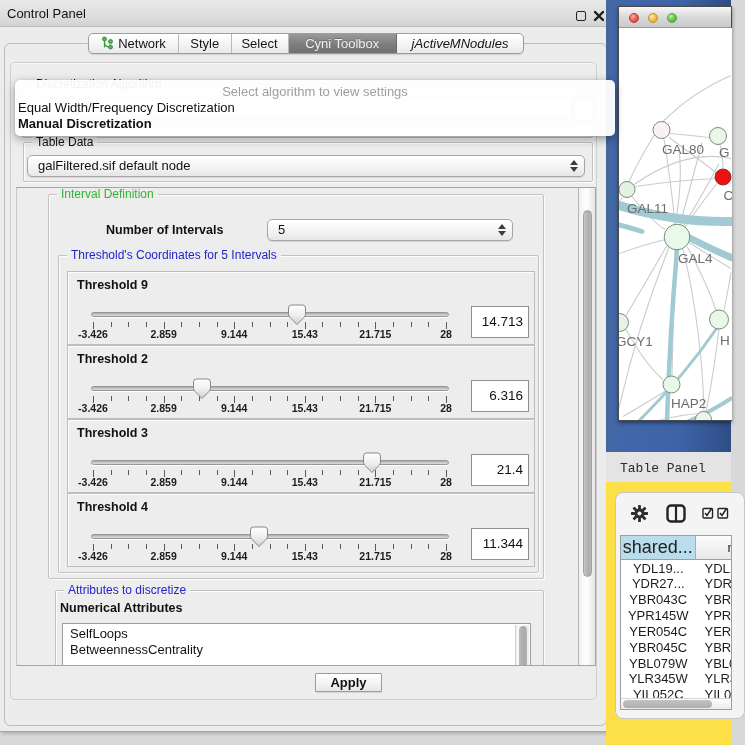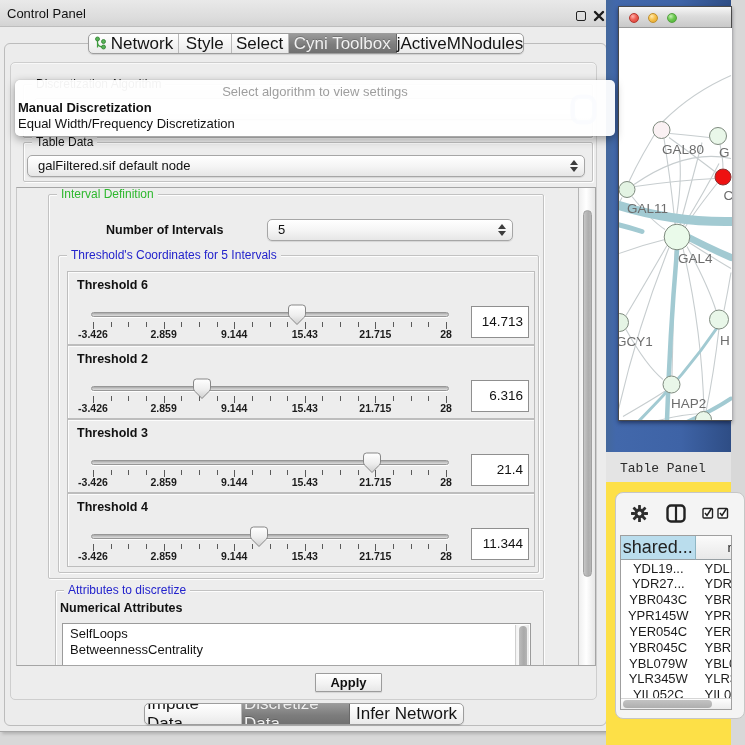--- a/index.html
+++ b/index.html
@@ -20,23 +20,23 @@
   .float-icon{left:576px;top:11px;width:10px;height:10px;border:1.6px solid #222;border-radius:2px;}
   .close-icon{left:593px;top:10px;width:12px;height:12px;}
 
   .tab-panel{left:4px;top:43px;width:603px;height:683px;background:#ececec;
              border:1px solid #bcbcbc;border-radius:6px;}
 
   
   .seg-group{display:flex;border:1px solid #9d9d9d;border-radius:5px;overflow:hidden;
              background:linear-gradient(#ffffff,#f4f4f4 55%,#e9e9e9);
              box-shadow:0 1px 1px rgba(0,0,0,0.12);}
-  .seg{display:flex;align-items:center;justify-content:center;font-size:17px;color:#141414;
+  .seg{display:flex;align-items:center;justify-content:center;font-size:13px;color:#141414;
        border-right:1px solid #b9b9b9;padding:0 2px;}
-  .seg:last-child{border-right:none;}
+  .seg:last-child{border-right:none;font-style:italic;}
   .seg.sel{background:linear-gradient(#9a9a9a,#7d7d7d 55%,#717171);color:#f1f1f1;
            border-right:1px solid #6a6a6a;text-shadow:0 -1px 0 rgba(0,0,0,0.2);}
   .top-tabs{left:88px;top:33px;height:21px;}
   .bottom-tabs{left:144px;top:703px;height:22px;}
 
   .cyni-panel{left:10px;top:62px;width:587px;height:638px;background:#ededed;
               border:1px solid #cecece;border-radius:5px;
               box-shadow:inset 0 1px 0 #f8f8f8;}
 
   
@@ -214,21 +214,21 @@
                 <div class="arr-up"></div>
                 <div class="arr-dn"></div>
               </div>
           </div>
 
           <div class="abs tbox" style="left:41px;top:67px;width:481px;height:318px;">
             <span class="tbox-label lbl-blue">Threshold's Coordinates for 5 Intervals</span>
           </div>
           <div id="thresholdPanels">
               <div class="abs th-panel" style="top: 82.5px;">
-                <div class="abs th-label">Threshold 6</div>
+                <div class="abs th-label">Threshold 9</div>
                 <div class="abs groove"></div>
                 <div class="tickmark" style="left: 25px; height: 7.5px;"></div>
                 <div class="tickmark" style="left: 42.65px; height: 5px;"></div>
                 <div class="tickmark" style="left: 60.3px; height: 5px;"></div>
                 <div class="tickmark" style="left: 77.95px; height: 5px;"></div>
                 <div class="tickmark" style="left: 95.6px; height: 7.5px;"></div>
                 <div class="tickmark" style="left: 113.25px; height: 5px;"></div>
                 <div class="tickmark" style="left: 130.9px; height: 5px;"></div>
                 <div class="tickmark" style="left: 148.55px; height: 5px;"></div>
                 <div class="tickmark" style="left: 166.2px; height: 7.5px;"></div>
@@ -403,36 +403,25 @@
           </div>
         </div>
         <div class="abs vsb">
           <div class="abs vsb-thumb" style="top:22px;height:367px;"></div>
         </div>
       </div>
 
       <div class="abs apply-btn" style="left:258px;top:610px;">Apply</div>
     </div>
 
-    <div class="abs seg-group bottom-tabs" id="bottomTabs">
-        <div class="seg" style="width: 97px;">
-          <span>Impute Data</span>
-        </div>
-        <div class="seg sel" style="width: 108px;">
-          <span>Discretize Data</span>
-        </div>
-        <div class="seg" style="width: 113px;">
-          <span>Infer Network</span>
-        </div>
-      </div>
 
     <div class="abs popup" id="algPopup">
         <div class="popup-row placeholder">Select algorithm to view settings</div>
+        <div class="popup-row">Equal Width/Frequency Discretization</div>
         <div class="popup-row bold">Manual Discretization</div>
-        <div class="popup-row">Equal Width/Frequency Discretization</div>
       </div>
   </div>
 
   <div class="abs right-bg">
     <div class="abs blue-desk">
       <div class="abs net-window">
         <div class="abs net-titlebar">
           <div class="tl tl-red"></div>
           <div class="tl tl-yellow"></div>
           <div class="tl tl-green"></div>

